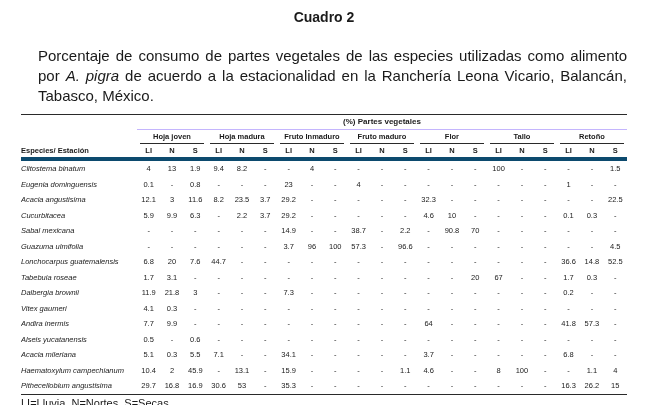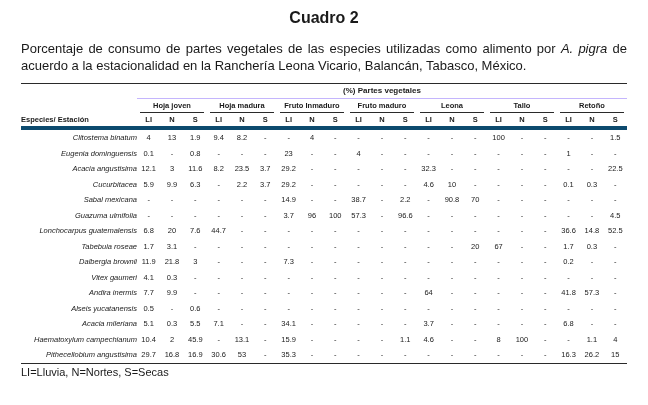--- a/index.html
+++ b/index.html
@@ -3,25 +3,25 @@
 <meta charset="utf-8">
 <style>
   html,body{margin:0;padding:0;}
   body{
     width:648px;height:405px;overflow:hidden;
     background:#ffffff;color:#1a1a1a;
     font-family:"Liberation Sans", sans-serif;
   }
   .page{padding:7px 21px 0 21px;}
   .title{
-    text-align:center;font-weight:bold;font-size:16px;
-    margin:2px 0 13px 0;
+    text-align:center;font-weight:bold;font-size:14px;
+    margin:2px 0 21px 0;
   }
   .caption{
-    font-size:13px;line-height:1.32;text-align:justify;
+    font-size:15px;line-height:1.32;text-align:justify;margin-left:17px;
   }
   .caption i{font-style:italic;}
 
   table{
     width:100%;border-collapse:collapse;table-layout:fixed;
     margin-top:9px;
     border-top:1px solid #2a2a2a;
     border-bottom:1px solid #2a2a2a;
     font-size:7.5px;
   }
@@ -45,21 +45,21 @@
     font-weight:bold;text-align:center;
     padding:3px 0 3px 0;font-size:7.5px;
   }
   tr.subhead th.speciesHead{
     text-align:left;white-space:nowrap;
   }
   tbody td{
     padding:4px 0 4px 0;text-align:center;
   }
   tbody td.species{
-    text-align:right;font-style:italic;white-space:nowrap;overflow:hidden;
+    text-align:left;font-style:italic;white-space:nowrap;overflow:hidden;
   }
   .footnote{
     font-size:11px;margin-top:2px;text-align:left;
   }
 </style>
 </head>
 <body>
 
 <div class="page">
 
@@ -105,21 +105,21 @@
         <th class="group" colspan="3">
             <div class="grp">Hoja madura</div>
           </th>
         <th class="group" colspan="3">
             <div class="grp">Fruto Inmaduro</div>
           </th>
         <th class="group" colspan="3">
             <div class="grp">Fruto maduro</div>
           </th>
         <th class="group" colspan="3">
-            <div class="grp">Leona</div>
+            <div class="grp">Flor</div>
           </th>
         <th class="group" colspan="3">
             <div class="grp">Tallo</div>
           </th>
         <th class="group" colspan="3">
             <div class="grp">Retoño</div>
           </th>
       </tr>
       <tr class="subhead">
         <th class="speciesHead">Especies/ Estación</th>

